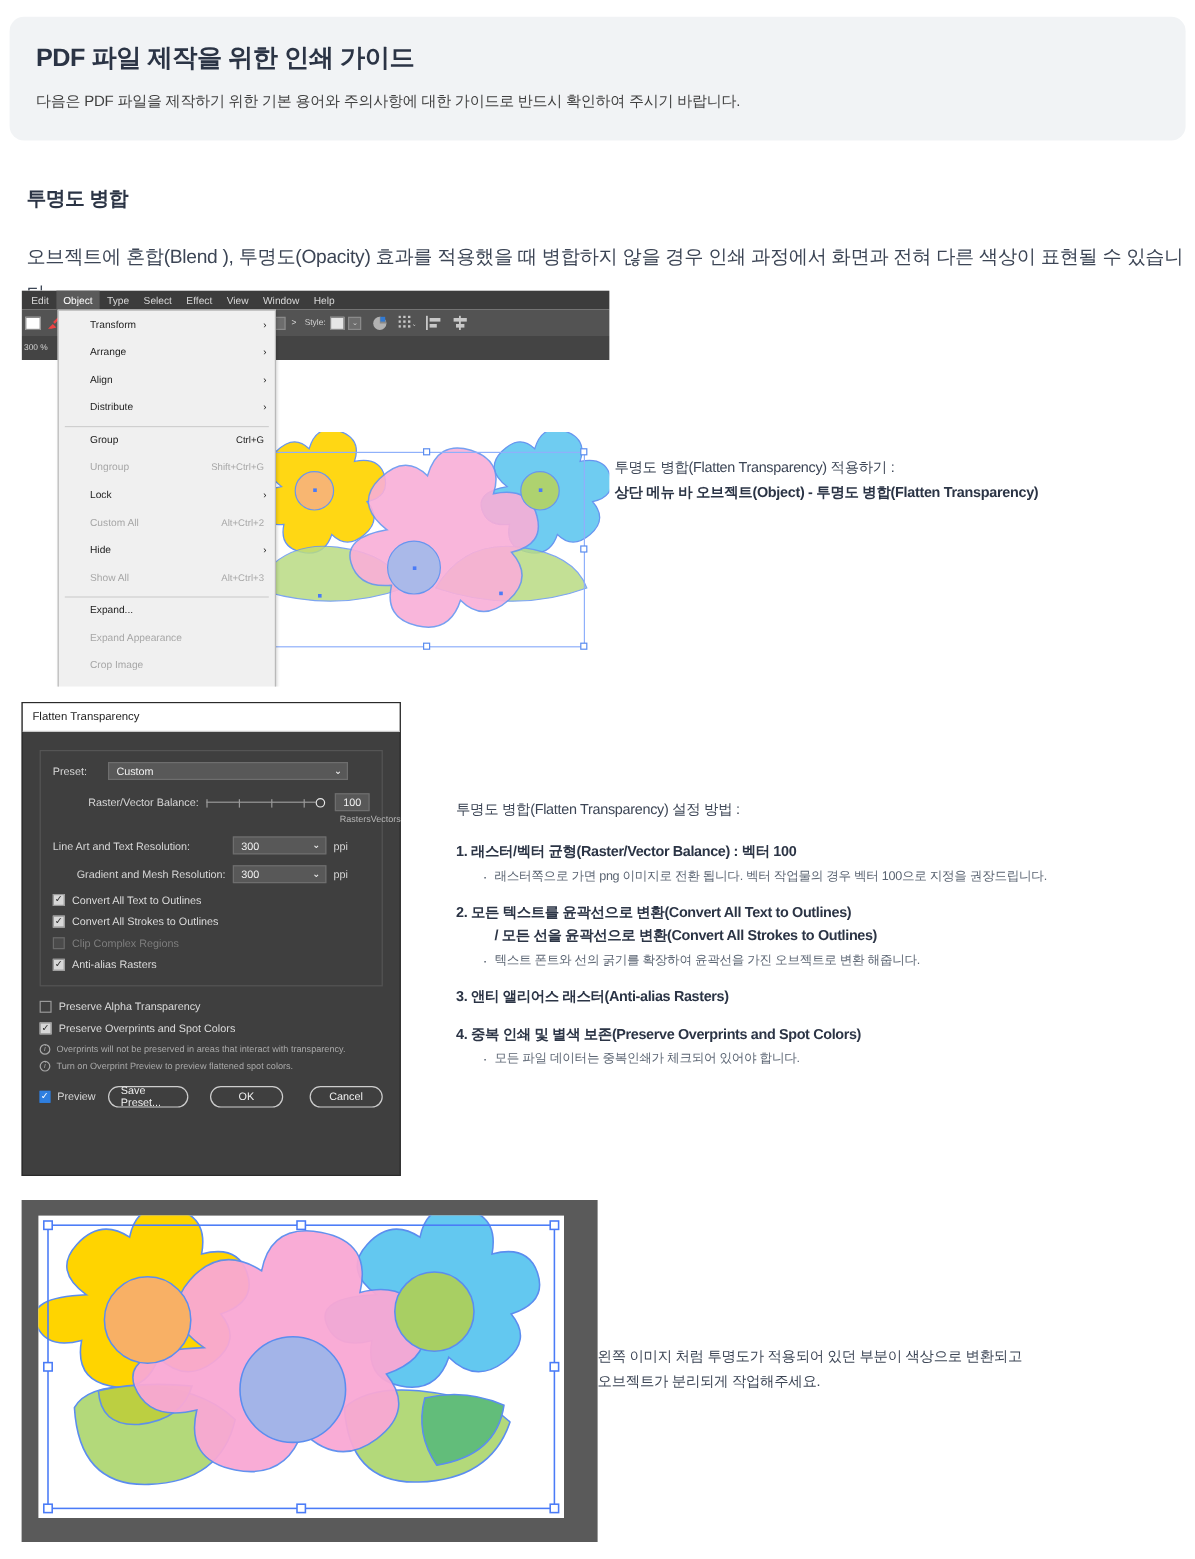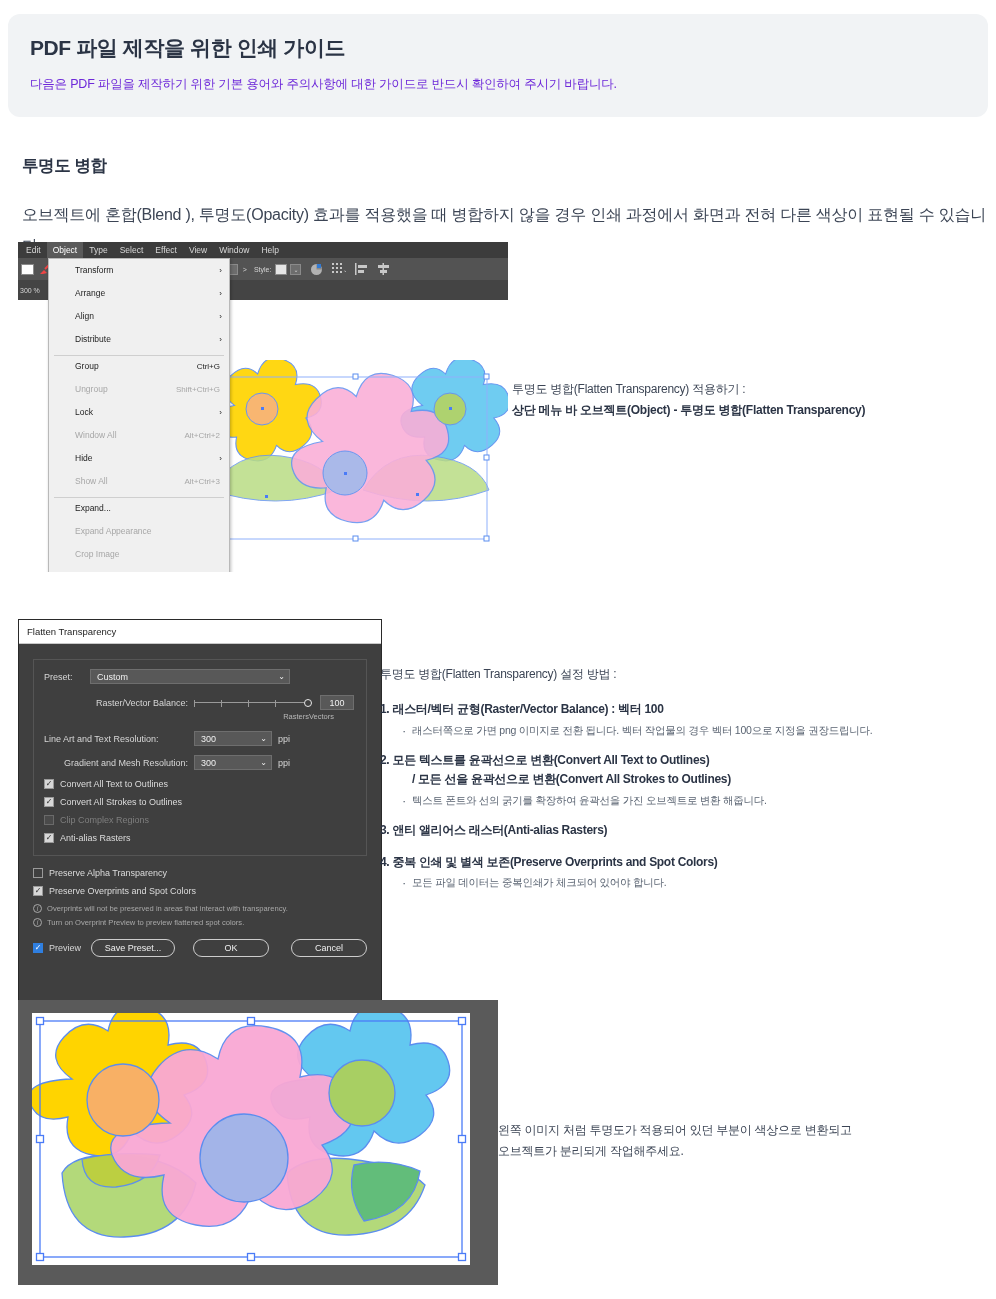--- a/index.html
+++ b/index.html
@@ -21,21 +21,21 @@
   }
   .banner-title {
     font-size: 21px;
     font-weight: bold;
     letter-spacing: -0.4px;
     color: #2b3445;
     margin: 0 0 14px 0;
   }
   .banner-sub {
     font-size: 12.5px;
-    color: #6d28d9;
+    color: #404040;
     margin: 0;
     letter-spacing: -0.2px;
   }
 
   
   .section-title {
     font-size: 16.5px;
     font-weight: bold;
     color: #2b3445;
     margin: 38px 0 0 22px;
@@ -116,22 +116,22 @@
   .ai-menu .row .sc { margin-left: auto; font-size: 8px; padding-right: 2px; }
   .ai-menu .row .arw { margin-left: auto; font-size: 8px; }
   .ai-menu .sep { height: 1px; background: #cfcfcf; margin: 3px 5px; }
 
   
   .anno { position: absolute; font-size: 12px; letter-spacing: -0.25px; line-height: 1.75; color: #3c4555; }
   .anno .b { font-weight: bold; color: #2b3445; }
 
   
   .shot2 {
-    position: absolute; left: 18px; top: 619px;
-    width: 364px; height: 395px;
+    position: absolute; left: 18px; top: 585px;
+    width: 316px; height: 395px;
     background: #3f3f3f;
     border: 1px solid #2a2a2a;
   }
   .dlg-title {
     height: 24px; background: #ffffff; color: #1d1d1d;
     font-size: 9.5px; display: flex; align-items: center; padding-left: 8px;
     border-bottom: 1px solid #c9c9c9;
   }
   .dlg-body { padding: 12px 14px 0 14px; color: #dcdcdc; font-size: 9px; }
   .fieldset { border: 1px solid #555; padding: 9px 10px 12px 10px; margin-top: 3px; }
@@ -342,21 +342,21 @@
           </div>
         <div class="row dis">
             <span>Ungroup</span>
             <span class="sc">Shift+Ctrl+G</span>
           </div>
         <div class="row">
             <span>Lock</span>
             <span class="arw">›</span>
           </div>
         <div class="row dis">
-            <span>Window All</span>
+            <span>Custom All</span>
             <span class="sc">Alt+Ctrl+2</span>
           </div>
         <div class="row">
             <span>Hide</span>
             <span class="arw">›</span>
           </div>
         <div class="row dis">
             <span>Show All</span>
             <span class="sc">Alt+Ctrl+3</span>
           </div>

